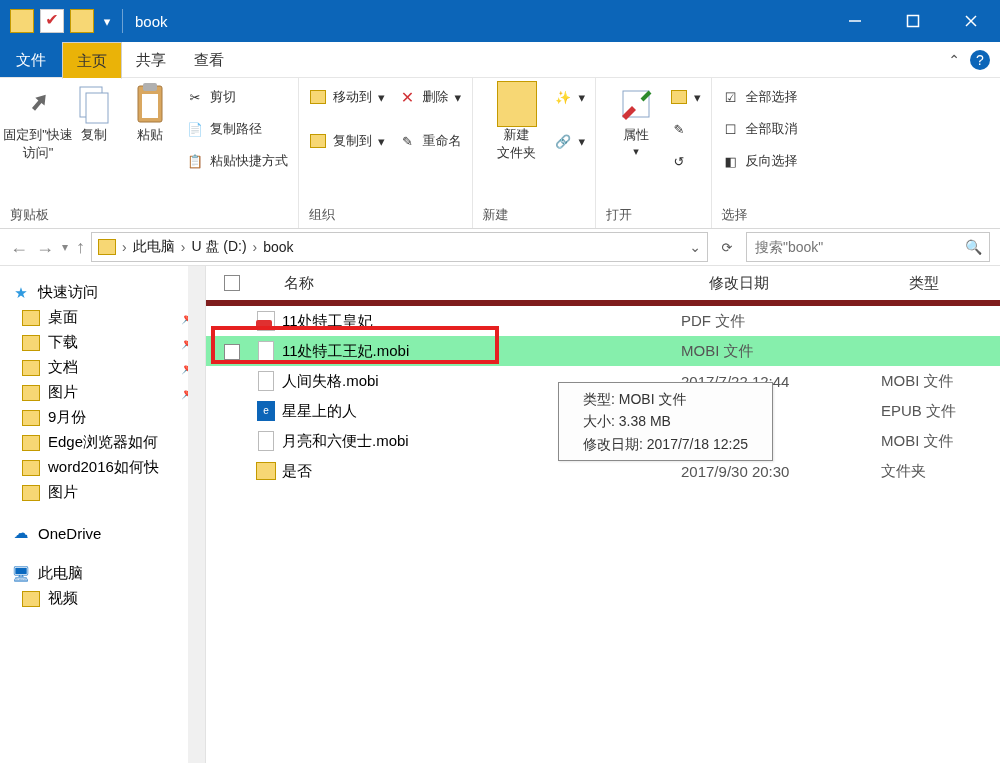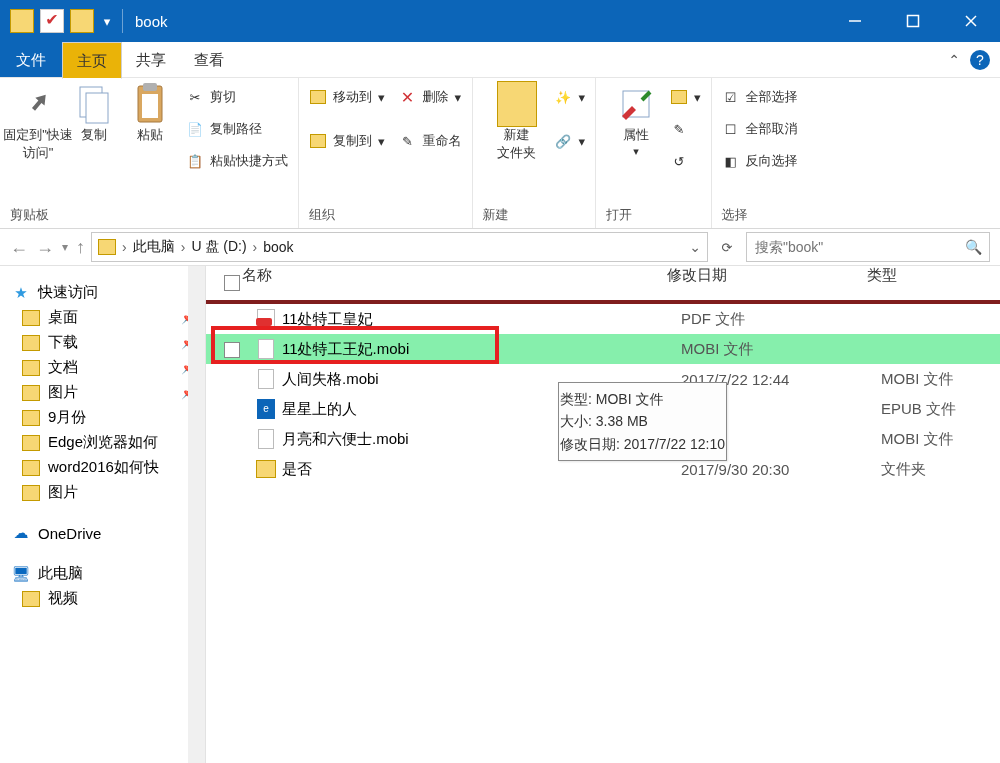--- a/index.html
+++ b/index.html
@@ -39,40 +39,40 @@
 .content{display:flex;height:calc(763px - 42px - 35px - 150px - 36px);position:relative}
 .side{width:205px;border-right:1px solid #e2e2e2;padding-top:14px;font-size:15px;position:relative}
 .side .scrollbar{position:absolute;right:0;top:0;bottom:0;width:17px;background:#f0f0f0}
 .side .sb-up{position:absolute;right:0;top:0;width:17px;height:17px;text-align:center;line-height:17px;color:#666;font-size:11px}
 .nitem{display:flex;align-items:center;gap:8px;padding:3px 8px 3px 22px;white-space:nowrap}
 .nitem .icon{width:18px;height:18px;display:inline-flex;align-items:center;justify-content:center}
 .nitem.section{padding-left:12px}
 .pin{width:16px;color:#888;font-size:12px}
 .fld{width:16px;height:14px;background:#f7d774;border:1px solid #c49a00;display:inline-block}
 .list{flex:1;position:relative;font-size:15px}
-.cols{display:flex;height:34px;border-bottom:4px solid #7f1d1d;padding-left:36px;color:#333}
+.cols{display:flex;align-items:center;height:34px;border-bottom:6px solid #7f1d1d;padding-left:78px;color:#333}
 .col-check{position:absolute;left:18px;top:9px;width:14px;height:14px;border:1px solid #888}
 .col-name{width:425px}
 .col-date{width:200px}
 .col-type{flex:1}
 .row{display:flex;align-items:center;height:30px;padding-left:50px;position:relative}
 .row.sel{background:#86efac}
 .row .cb{position:absolute;left:18px;top:8px;width:14px;height:14px;border:1px solid #888;background:#fff;display:none}
 .row.sel .cb{display:block}
 .row .fico{width:20px;height:20px;margin-right:6px;display:inline-flex;align-items:center;justify-content:center}
 .row .nm{width:399px;overflow:hidden;white-space:nowrap}
 .row .dt{width:200px;color:#555}
 .row .tp{flex:1;color:#555;white-space:nowrap}
 .page-ico{width:16px;height:20px;border:1px solid #bbb;background:#fff;box-sizing:border-box}
 .pdf-ico{width:18px;height:20px;border:1px solid #bbb;background:#fff;position:relative;box-sizing:border-box}
 .pdf-ico::after{content:"";position:absolute;left:-2px;bottom:2px;width:16px;height:8px;background:#e03030;border-radius:2px}
 .epub-ico{width:18px;height:20px;background:#0c65b8;color:#fff;font-size:10px;line-height:20px;text-align:center}
 .fld-sm{width:18px;height:16px;background:#f7d774;border:1px solid #c49a00}
 .highlight{position:absolute;border:4px solid #e62020;pointer-events:none}
-.tooltip{position:absolute;background:#fdfdfd;border:1px solid #8a8a8a;padding:5px 1px;font-size:14px;color:#333;line-height:1.6;box-shadow:1px 1px 2px rgba(0,0,0,.1)}
+.tooltip{position:absolute;background:#fdfdfd;border:1px solid #8a8a8a;padding:5px 24px;font-size:14px;color:#333;line-height:1.6;box-shadow:1px 1px 2px rgba(0,0,0,.1)}
 svg{display:block}
 input[type=text]{border:none;outline:none;background:transparent;width:100%;font-family:inherit;font-size:inherit;color:inherit}
 </style>
 </head>
 <body>
 
 <div class="titlebar">
   <div class="qat">
     <div class="qat-folder"></div>
     <div class="qat-check">✔</div>
@@ -436,16 +436,16 @@
       <span class="nm">是否</span>
       <span class="dt">2017/9/30 20:30</span>
       <span class="tp">文件夹</span>
     </div>
 
     <div class="highlight" style="left:5px;top:60px;width:280px;height:30px"></div>
 
     <div class="tooltip" style="left:352px;top:116px">
       <div>类型: MOBI 文件</div>
       <div>大小: 3.38 MB</div>
-      <div>修改日期: 2017/7/22 12:10</div>
+      <div>修改日期: 2017/7/18 12:25</div>
     </div>
   </div>
 </div>
 
 </body></html>

